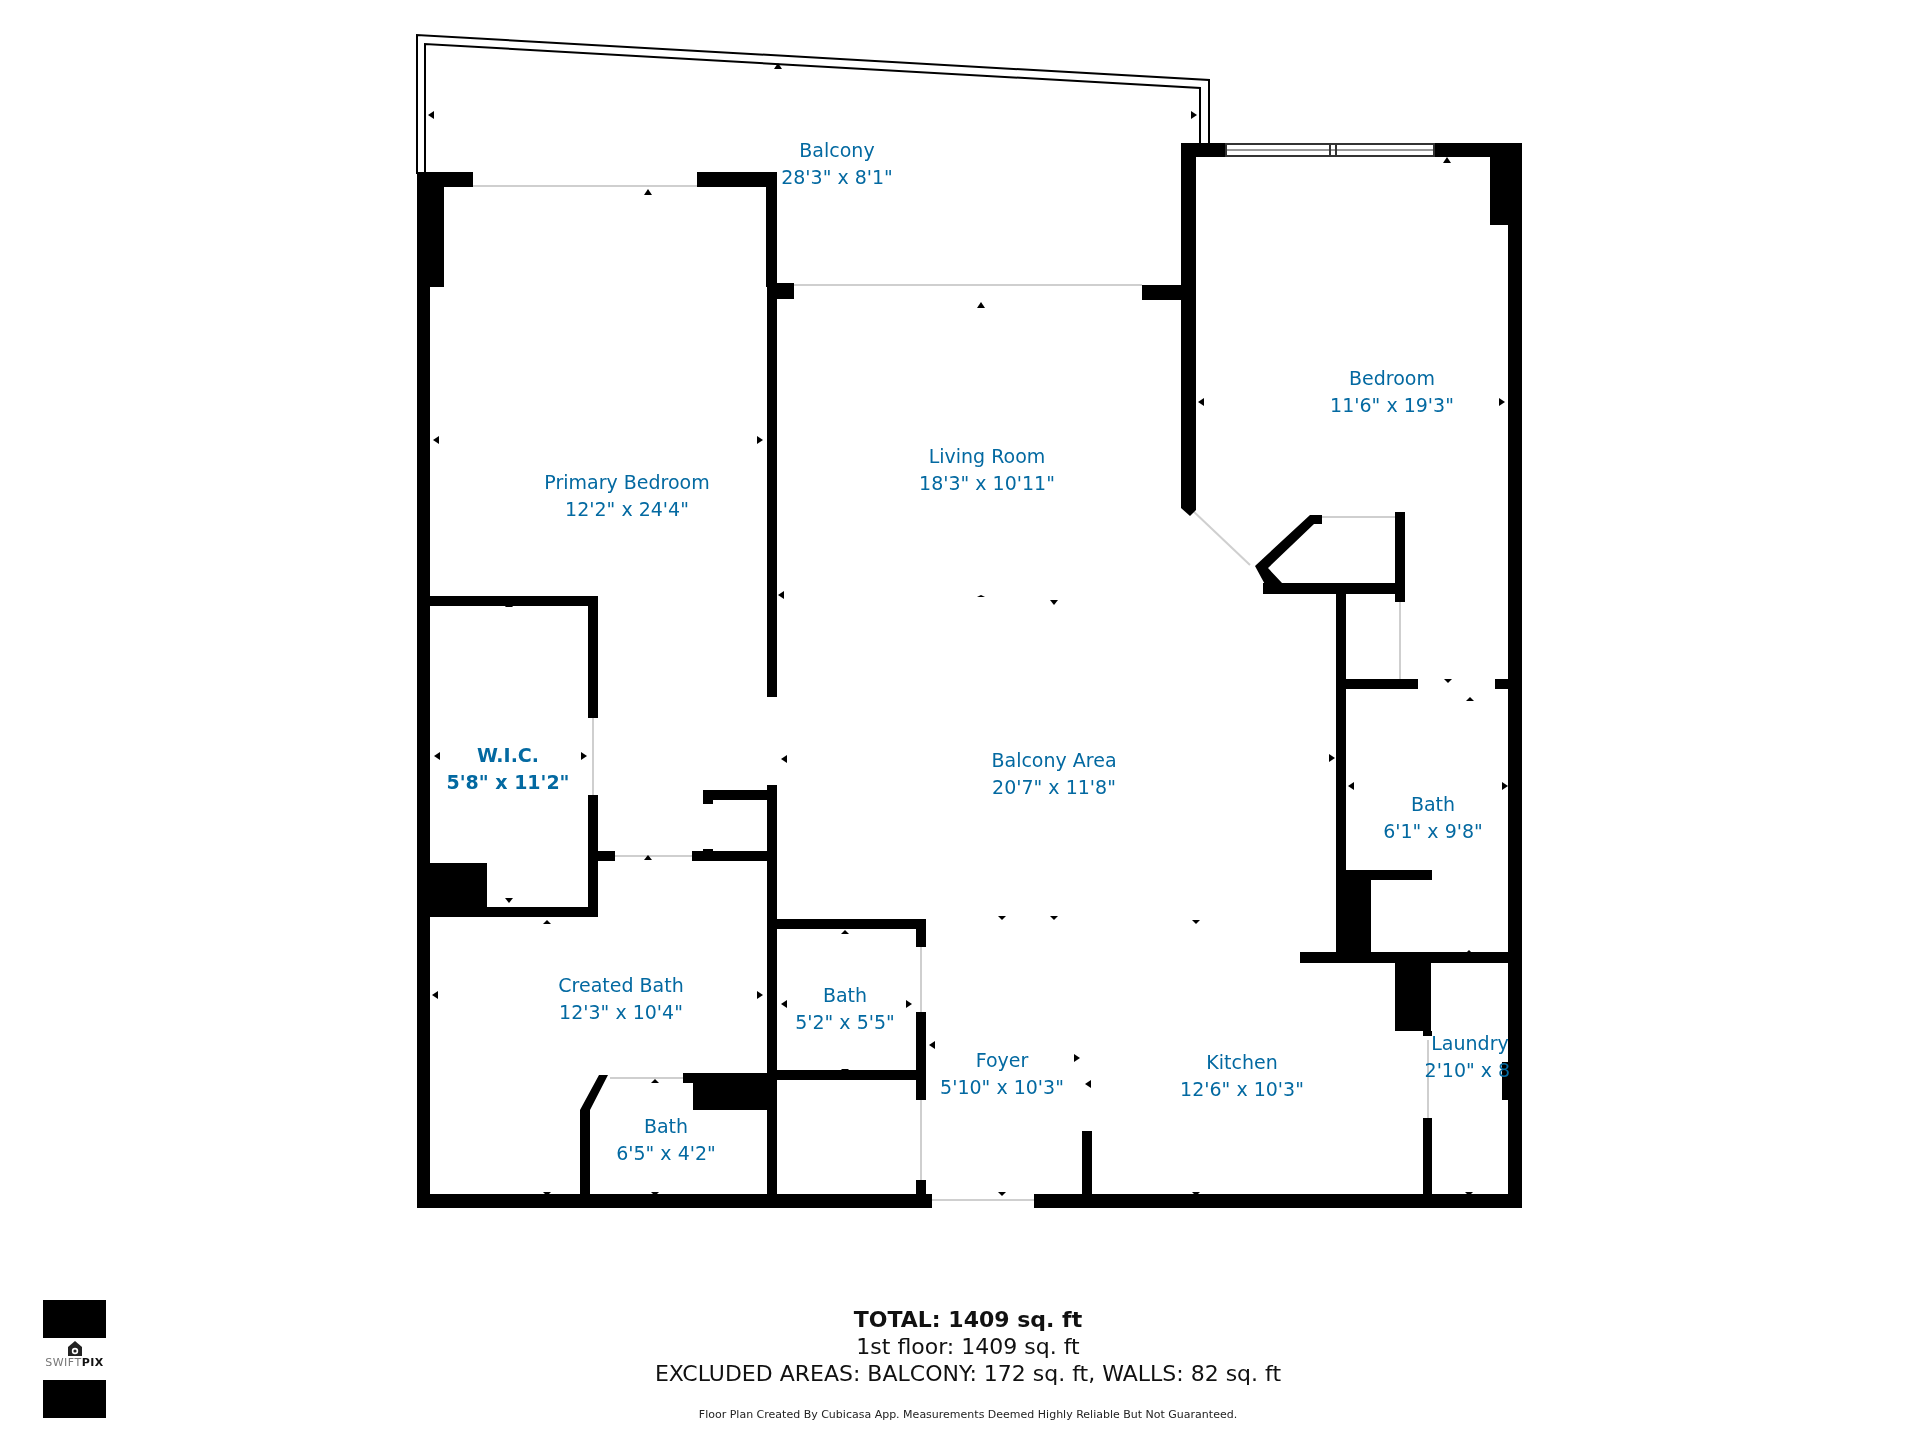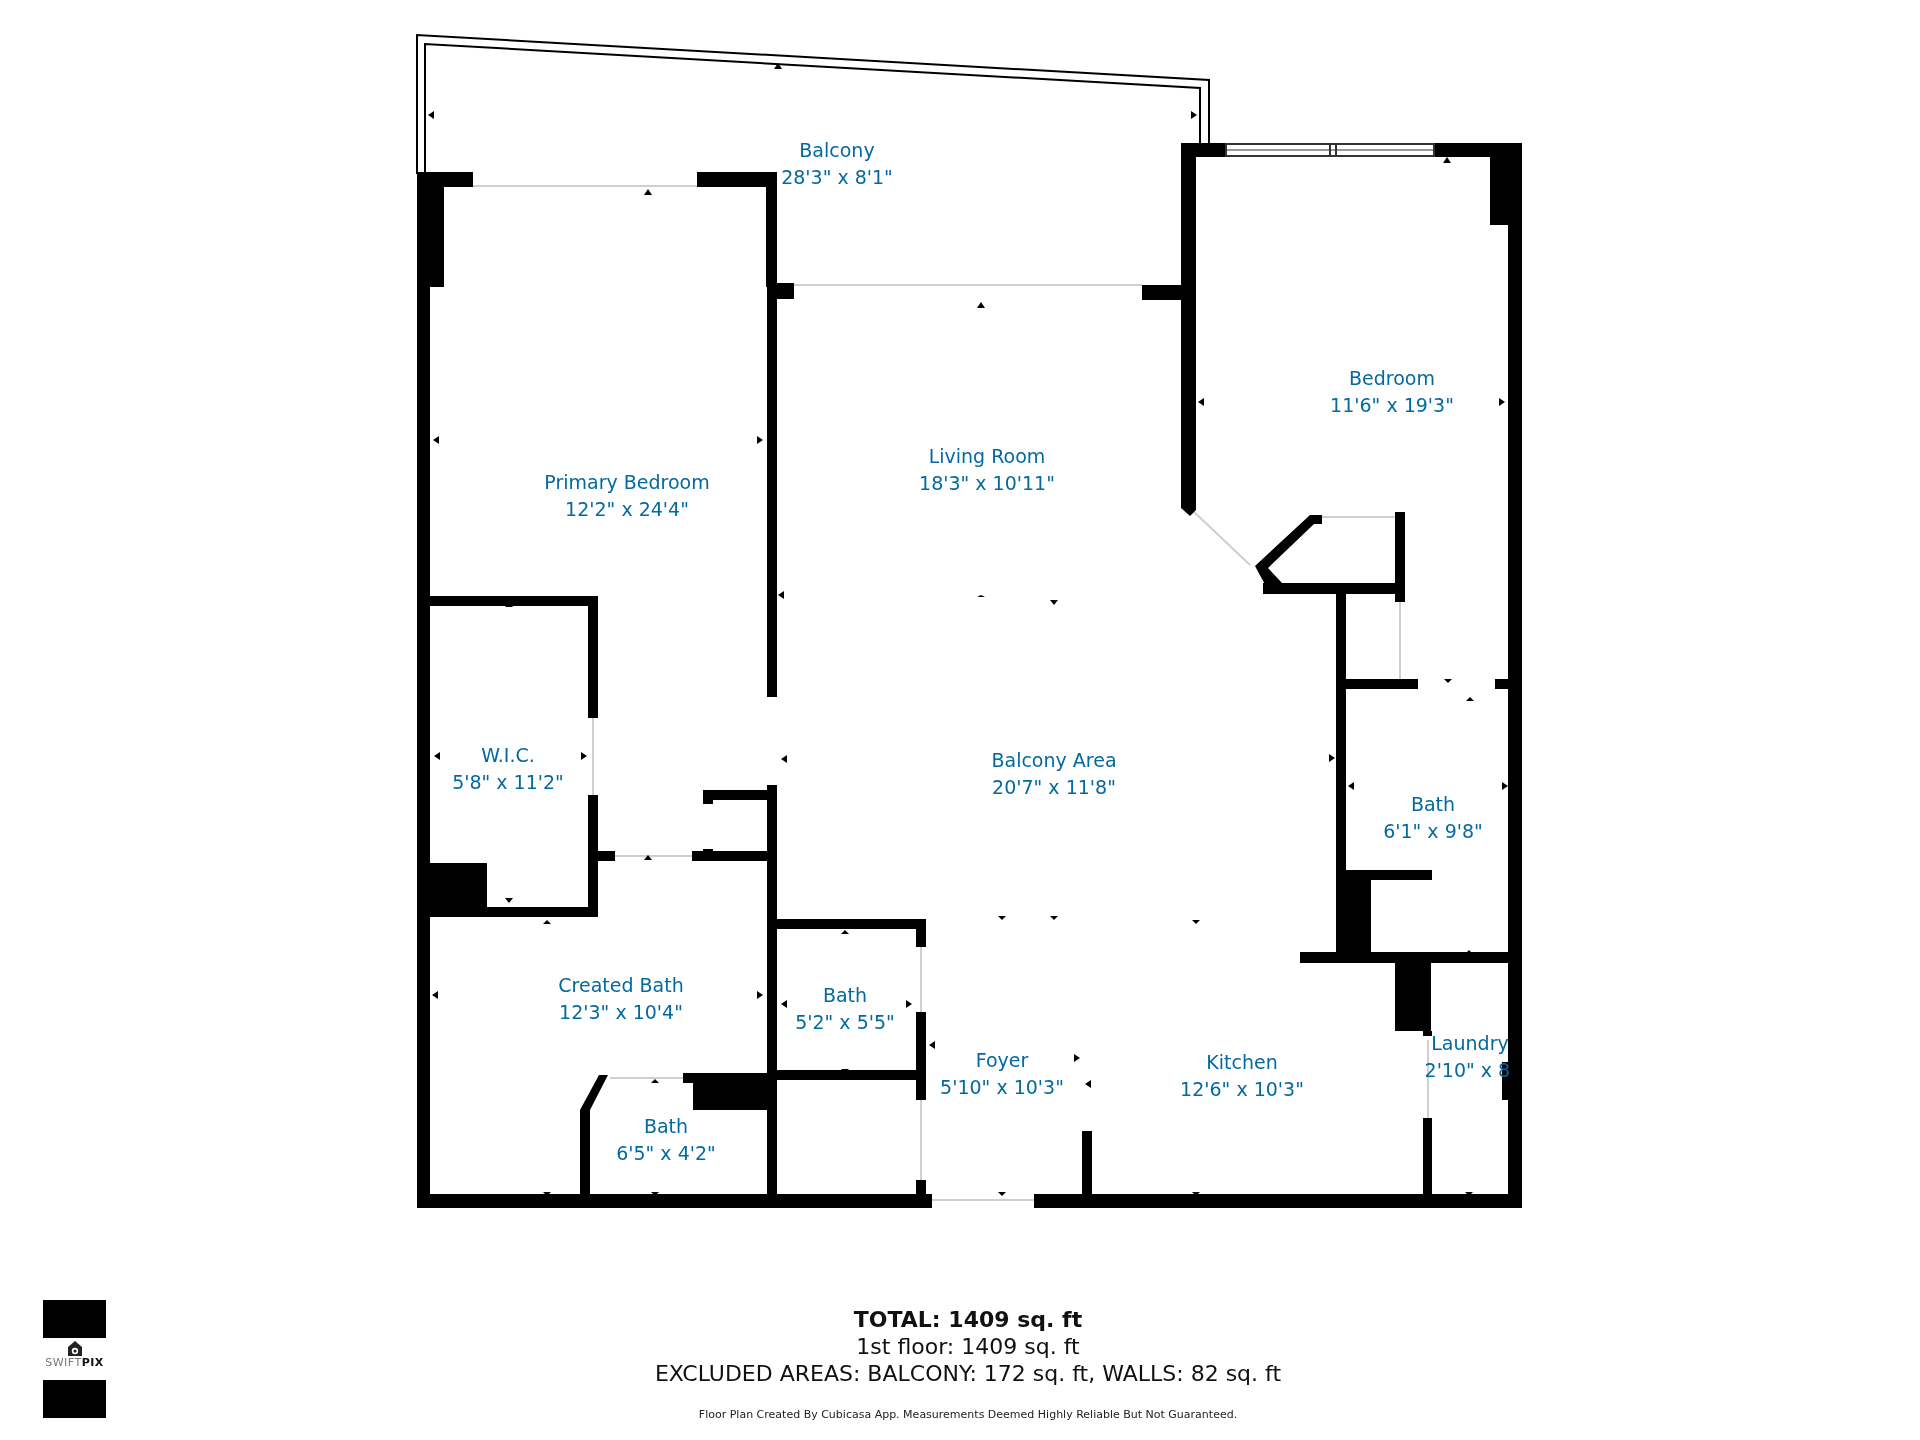--- a/index.html
+++ b/index.html
@@ -179,21 +179,21 @@
   <span class="dim">12'2" x 24'4"</span>
 </div>
 <div class="room-label" style="left:987px; top:443px;">
   <span>Living Room</span>
   <span class="dim">18'3" x 10'11"</span>
 </div>
 <div class="room-label" style="left:1392px; top:365px;">
   <span>Bedroom</span>
   <span class="dim">11'6" x 19'3"</span>
 </div>
-<div class="room-label" style="left:508px; top:742px;">
+<div class="room-label" style="left:508px; top:742px;font-weight:bold;">
   <span>W.I.C.</span>
   <span class="dim">5'8" x 11'2"</span>
 </div>
 <div class="room-label" style="left:1054px; top:747px;">
   <span>Balcony Area</span>
   <span class="dim">20'7" x 11'8"</span>
 </div>
 <div class="room-label" style="left:1433px; top:791px;">
   <span>Bath</span>
   <span class="dim">6'1" x 9'8"</span>

